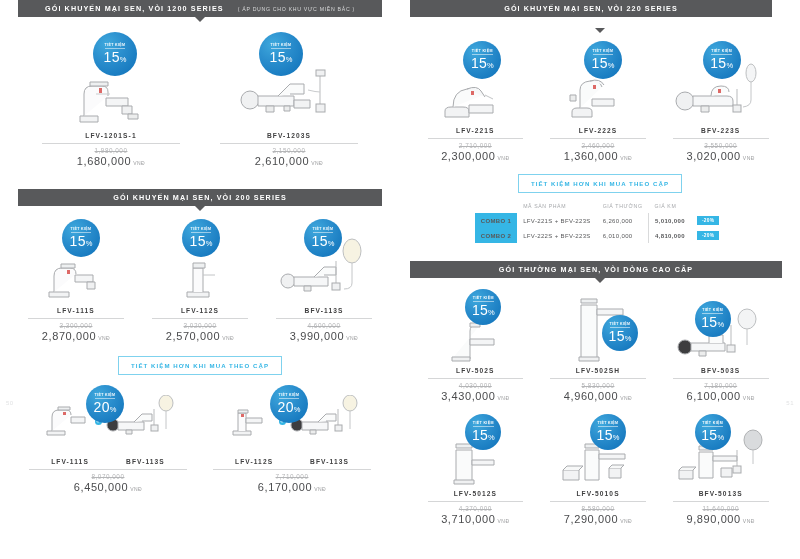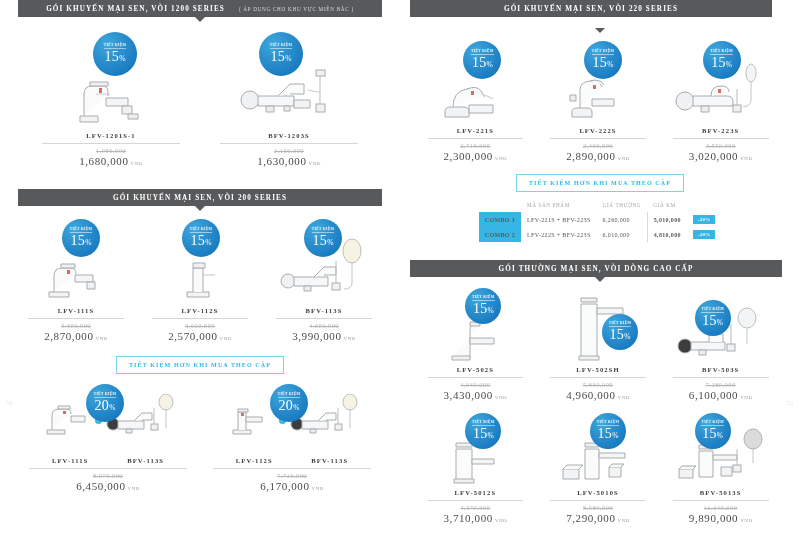--- a/index.html
+++ b/index.html
@@ -4,21 +4,21 @@
 <style>
   * { box-sizing: border-box; margin: 0; padding: 0; }
   body {
     width: 800px; height: 559px;
     background: #ffffff;
     font-family: "Liberation Sans", sans-serif;
     overflow: hidden;
     position: relative;
   }
   .page { position: relative; width: 800px; height: 559px; display: flex; }
-  .col { width: 400px; height: 409px; position: relative; font-family: Liberation Serif, serif; }
+  .col { width: 400px; height: 409px; position: relative; }
   .col-left { padding: 0 0 0 0; }
   .col-right { padding: 0 0 0 0; }
 
   
   .band-wrap { position: relative; }
   .band {
     background: #58595b;
     color: #ffffff;
     height: 17px;
     display: flex;
@@ -239,21 +239,21 @@
               <path d="M86 18 v34" stroke="#b9bbbd"></path>
               <rect x="82" y="14" width="9" height="6" fill="#f0f1f2"></rect>
               <rect x="82" y="48" width="9" height="8" fill="#f0f1f2"></rect>
               <path d="M74 34 q8 2 12 2" stroke="#c9cbcd"></path>
             </g>
           </svg>
         </div>
         <div class="pname">BFV-1203S</div>
         <div class="rule"></div>
         <div class="oldprice">2,150,000</div>
-        <div class="newprice"><span>1,630,000</span><span class="cur">VNĐ</span></div>
+        <div class="newprice"><span>2,610,000</span><span class="cur">VNĐ</span></div>
       </div>
     </div>
 
     <div class="band-wrap" style="padding:22px 18px 0;">
       <div class="band">
         <span>GÓI KHUYẾN MẠI SEN, VÒI 200 SERIES</span>
       </div>
     </div>
     <div class="band-arrow"></div>
 
@@ -462,21 +462,21 @@
               <path d="M32 12 q10 -3 14 4" fill="#f6f7f8"></path>
               <path d="M34 30 h22 v7 h-22 z" fill="#f4f5f6"></path>
               <path d="M12 26 h6 v6 h-6 z" fill="#eceded"></path>
             </g>
             <rect x="35" y="16" width="3" height="4" fill="#d64541" opacity=".8"></rect>
           </svg>
         </div>
         <div class="pname">LFV-222S</div>
         <div class="rule"></div>
         <div class="oldprice">2,460,000</div>
-        <div class="newprice"><span>2,890,000</span><span class="cur">VNĐ</span></div>
+        <div class="newprice"><span>1,360,000</span><span class="cur">VNĐ</span></div>
       </div>
 
       <div class="cell">
         <div class="art" style="height:84px;">
           <div class="badge" style="width:38px;height:38px;left:50%;margin-left:-18px;top:0;">
             <span class="b-top">TIẾT KIỆM</span>
             <span class="b-val"><span>15</span><span class="pct">%</span></span>
           </div>
           <svg width="100" height="66" viewBox="0 0 100 66">
             <g fill="none" stroke="#a9abae" stroke-width="1">

